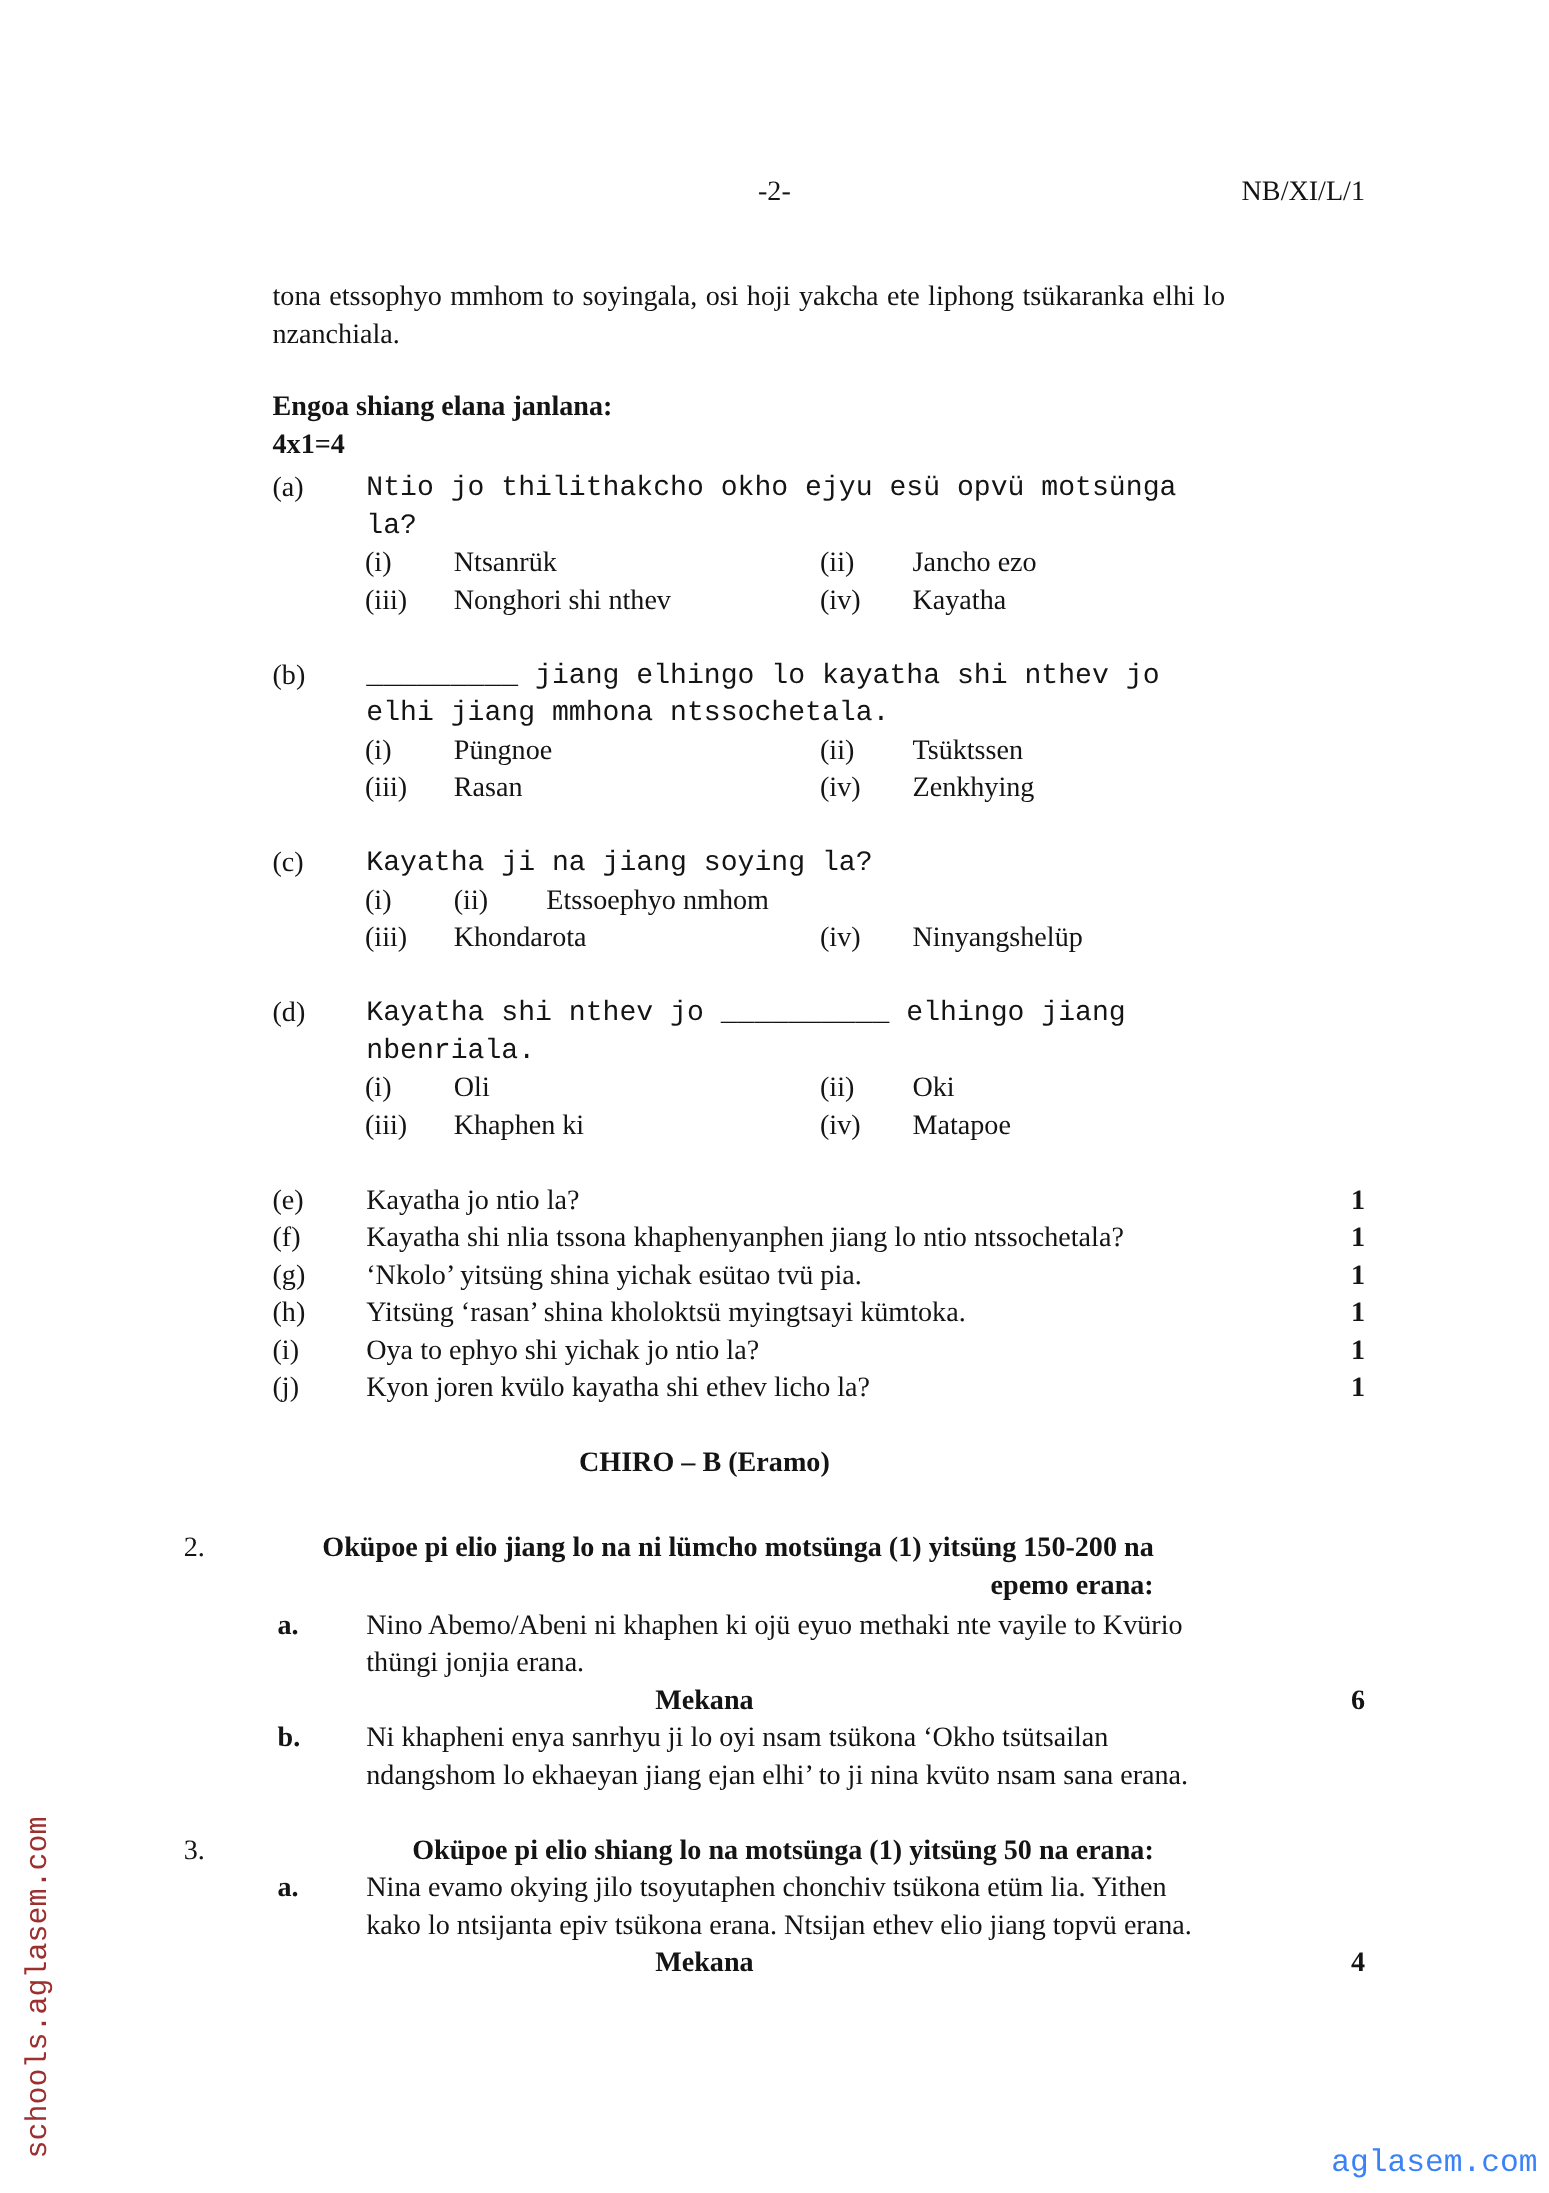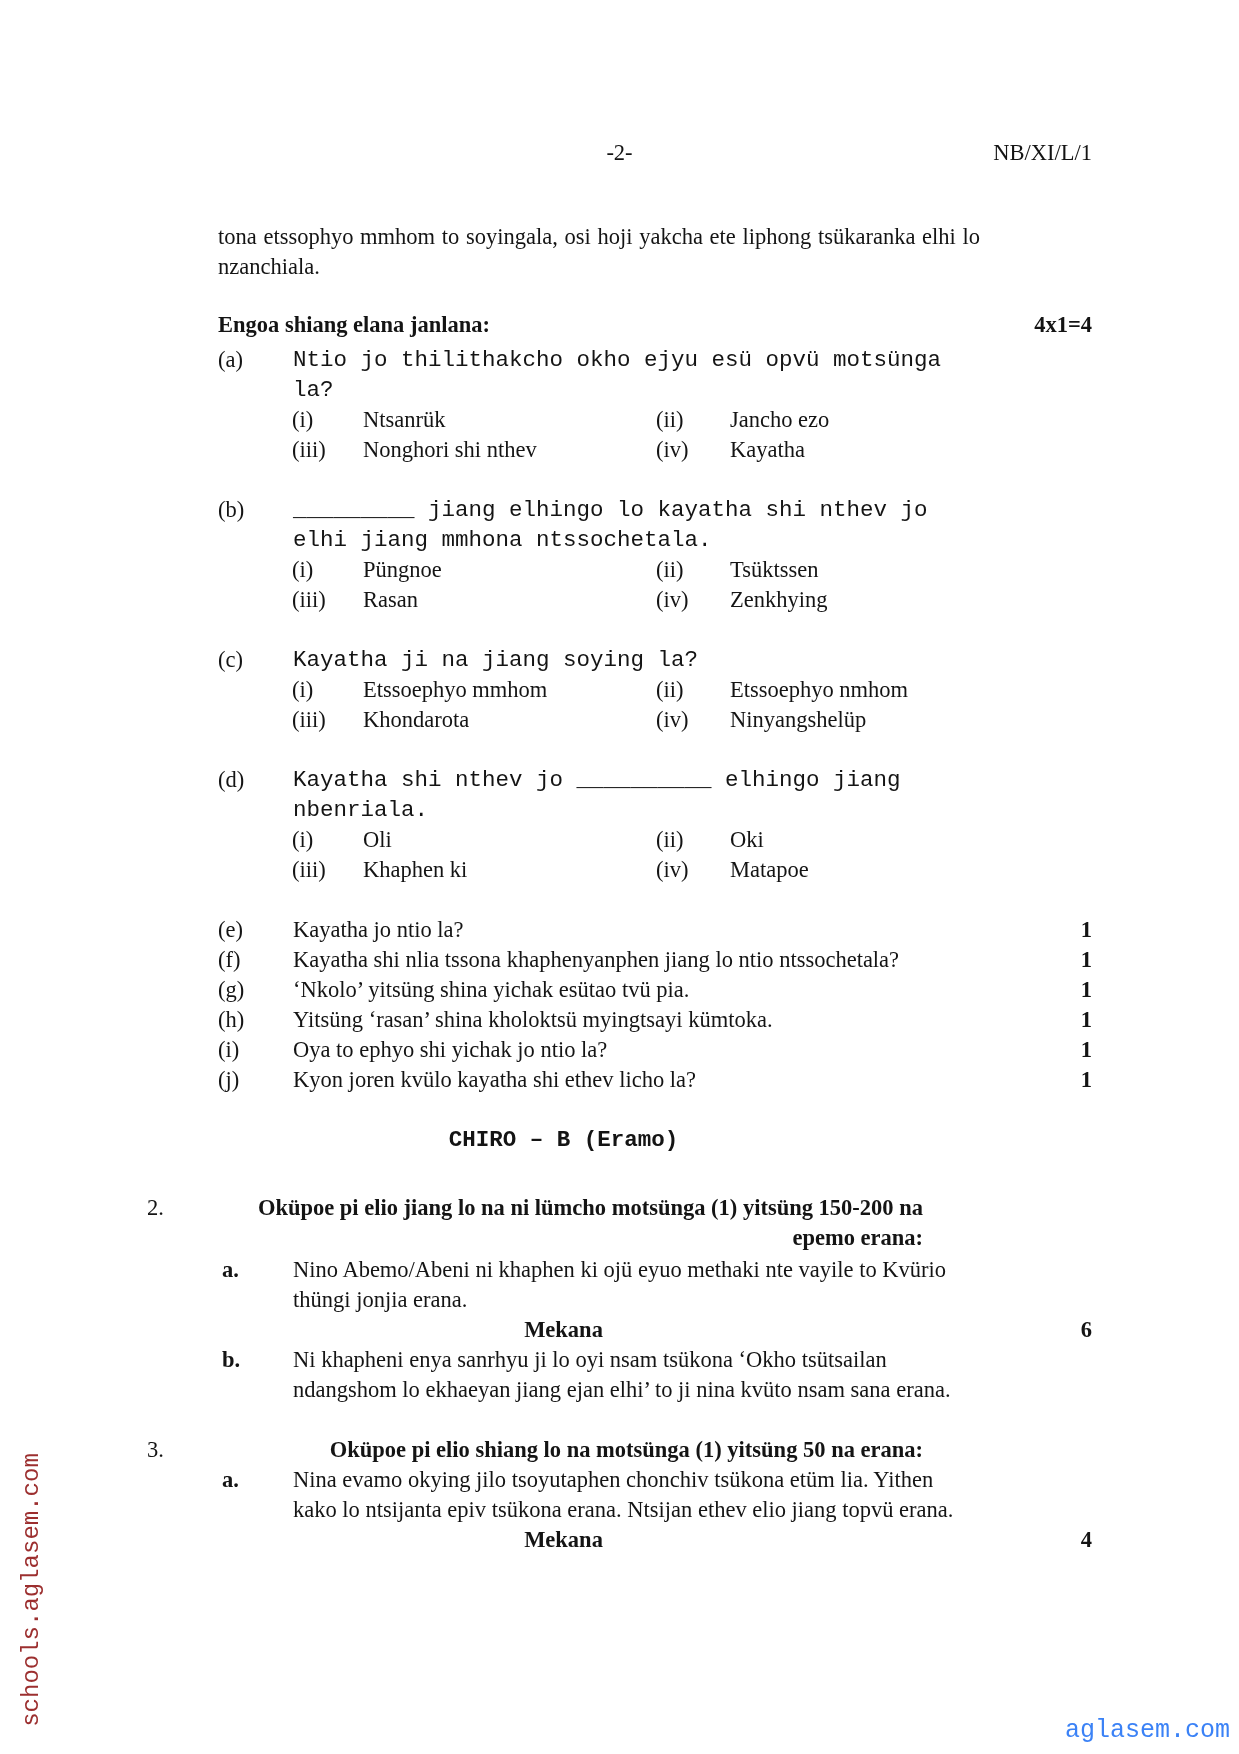--- a/index.html
+++ b/index.html
@@ -7,38 +7,38 @@
   body { width:1239px; height:1754px; font-family:"Liberation Serif", serif; color:#141414; }
   .page { position:relative; width:1239px; height:1754px; overflow:hidden; background:#ffffff;
           font-size:22.5px; line-height:30px; }
   .b { font-weight:bold; }
 
   .header { position:relative; margin:138px 147px 0 147px; text-align:center; }
   .doccode { position:absolute; right:0; top:0; }
 
   .intro { margin:54px 0 0 218px; width:762px; text-align:justify; }
 
-  .sec1head { margin:28px 147px 0 218px; display:flex; justify-content:space-between; }
+  .sec1head { margin:28px 147px 0 218px; display:flex; justify-content:space-between;flex-direction:column; }
 
   .mcq { margin-top:5px; }
   .mcq + .mcq { margin-top:30px; }
   .qrow { margin-left:218px; display:flex; }
   .qlabel { width:75px; flex:none; }
   .qtext { width:700px;font-family:Liberation Mono, monospace; }
   .optrow { margin-left:292px; display:flex; }
   .olabel { width:71px; flex:none; }
   .otext  { width:293px; flex:none; }
   .olabel2{ width:74px; flex:none; }
 
   .shorts { margin-top:30px; }
   .srow { margin-left:218px; margin-right:147px; display:flex; }
   .stext { flex:1; }
   .smark { flex:none; font-weight:bold; }
 
-  .chiro { margin:30px 0 0 147px; width:833px; text-align:center; font-weight:bold;font-family:Liberation Mono, monospace; }
+  .chiro { margin:30px 0 0 147px; width:833px; text-align:center; font-weight:bold; }
 
   .qblock { margin:38px 0 0 147px; display:flex; }
   .qnum { width:71px; flex:none; }
   .qbold { width:705px; font-weight:bold;text-align:right; }
   .sub { margin-left:222px; display:flex; }
   .sub.mt2 { margin-top:2px; }
   .sublabel { width:71px; flex:none; font-weight:bold; }
   .subtext { width:670px; }
   .mek { margin-left:147px; width:945px; position:relative; }
   .mekc { width:833px; text-align:center; font-weight:bold; }
@@ -107,21 +107,20 @@
     </div>
   </div>
 
   <div class="mcq">
     <div class="qrow">
       <span class="qlabel">(c)</span>
       <span class="qtext">Kayatha ji na jiang soying la?</span>
     </div>
     <div class="optrow">
       <span class="olabel">(i)</span>
-      <span class="otext">Etssoephyo mmhom</span>
       <span class="olabel2">(ii)</span>
       <span>Etssoephyo nmhom</span>
     </div>
     <div class="optrow">
       <span class="olabel">(iii)</span>
       <span class="otext">Khondarota</span>
       <span class="olabel2">(iv)</span>
       <span>Ninyangshelüp</span>
     </div>
   </div>

